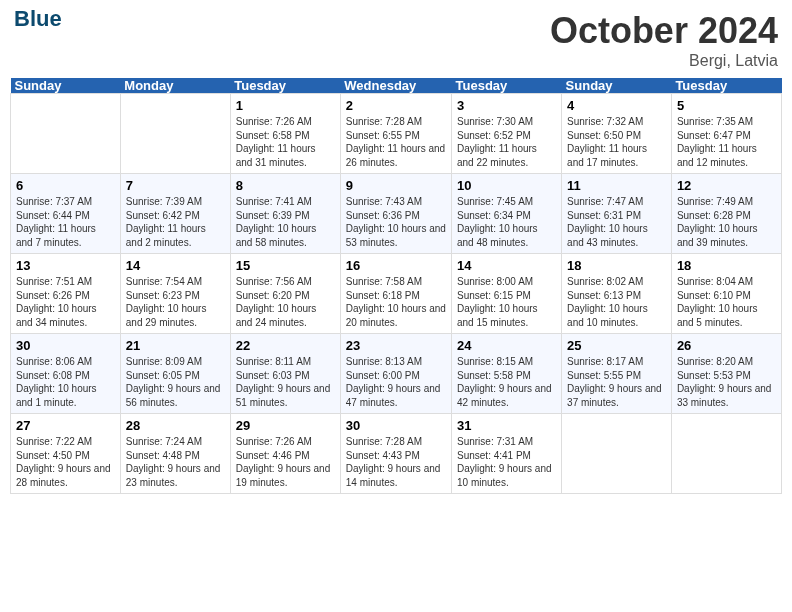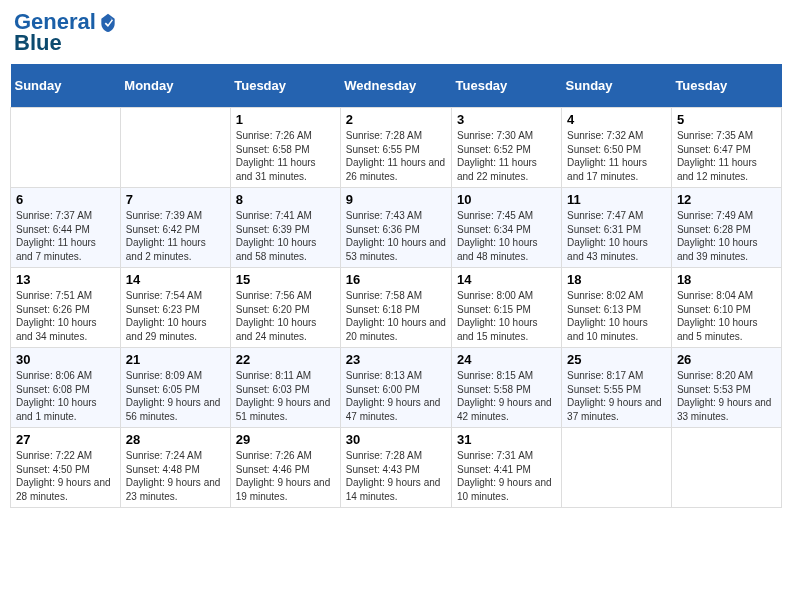--- a/index.html
+++ b/index.html
@@ -48,21 +48,21 @@
       color: #555;
     }
     .calendar {
       width: 100%;
       border-collapse: collapse;
       font-size: 11px;
     }
     .calendar th {
       background: #2563b0;
       color: #fff;
-      padding: 14px 4px;
+      padding: 0 4px;
       text-align: left;
       font-size: 13px;
       font-weight: bold;
     }
     .calendar td {
       border: 1px solid #ddd;
       vertical-align: top;
       padding: 4px 5px;
       width: 113px;
       height: 80px;
@@ -90,31 +90,26 @@
     .calendar thead tr th {
       background: #2563b0;
     }
   </style>
 </head>
 <body>
 
 <div class="header">
   <div class="logo">
     <div>
-      <div style="display:flex;align-items:center;">
-        <span class="logo-text">
-          <span>General</span>
-        </span>
-        <svg class="logo-icon" viewBox="0 0 24 24" fill="#2563b0">
-          <path d="M12 2L4 8v6c0 5 4 9 8 10 4-1 8-5 8-10V8z" fill="#2563b0"></path>
-          <path d="M14 6l4 4-6 8-4-4 1.5-1.5 2.5 2.5 4.5-6z" fill="white"></path>
-        </svg>
-      </div>
       <div style="font-size:22px;font-weight:bold;color:#0c4a6e;margin-top:-4px;">Blue</div>
     </div>
+  </div>
+  <div class="title-area">
+    <div class="month-title">October 2024</div>
+    <div class="location">Bergi, Latvia</div>
   </div>
 </div>
 
 <table class="calendar">
   <thead>
     <tr>
     <th>Sunday</th>
         <th>Monday</th>
         <th>Tuesday</th>
         <th>Wednesday</th>

